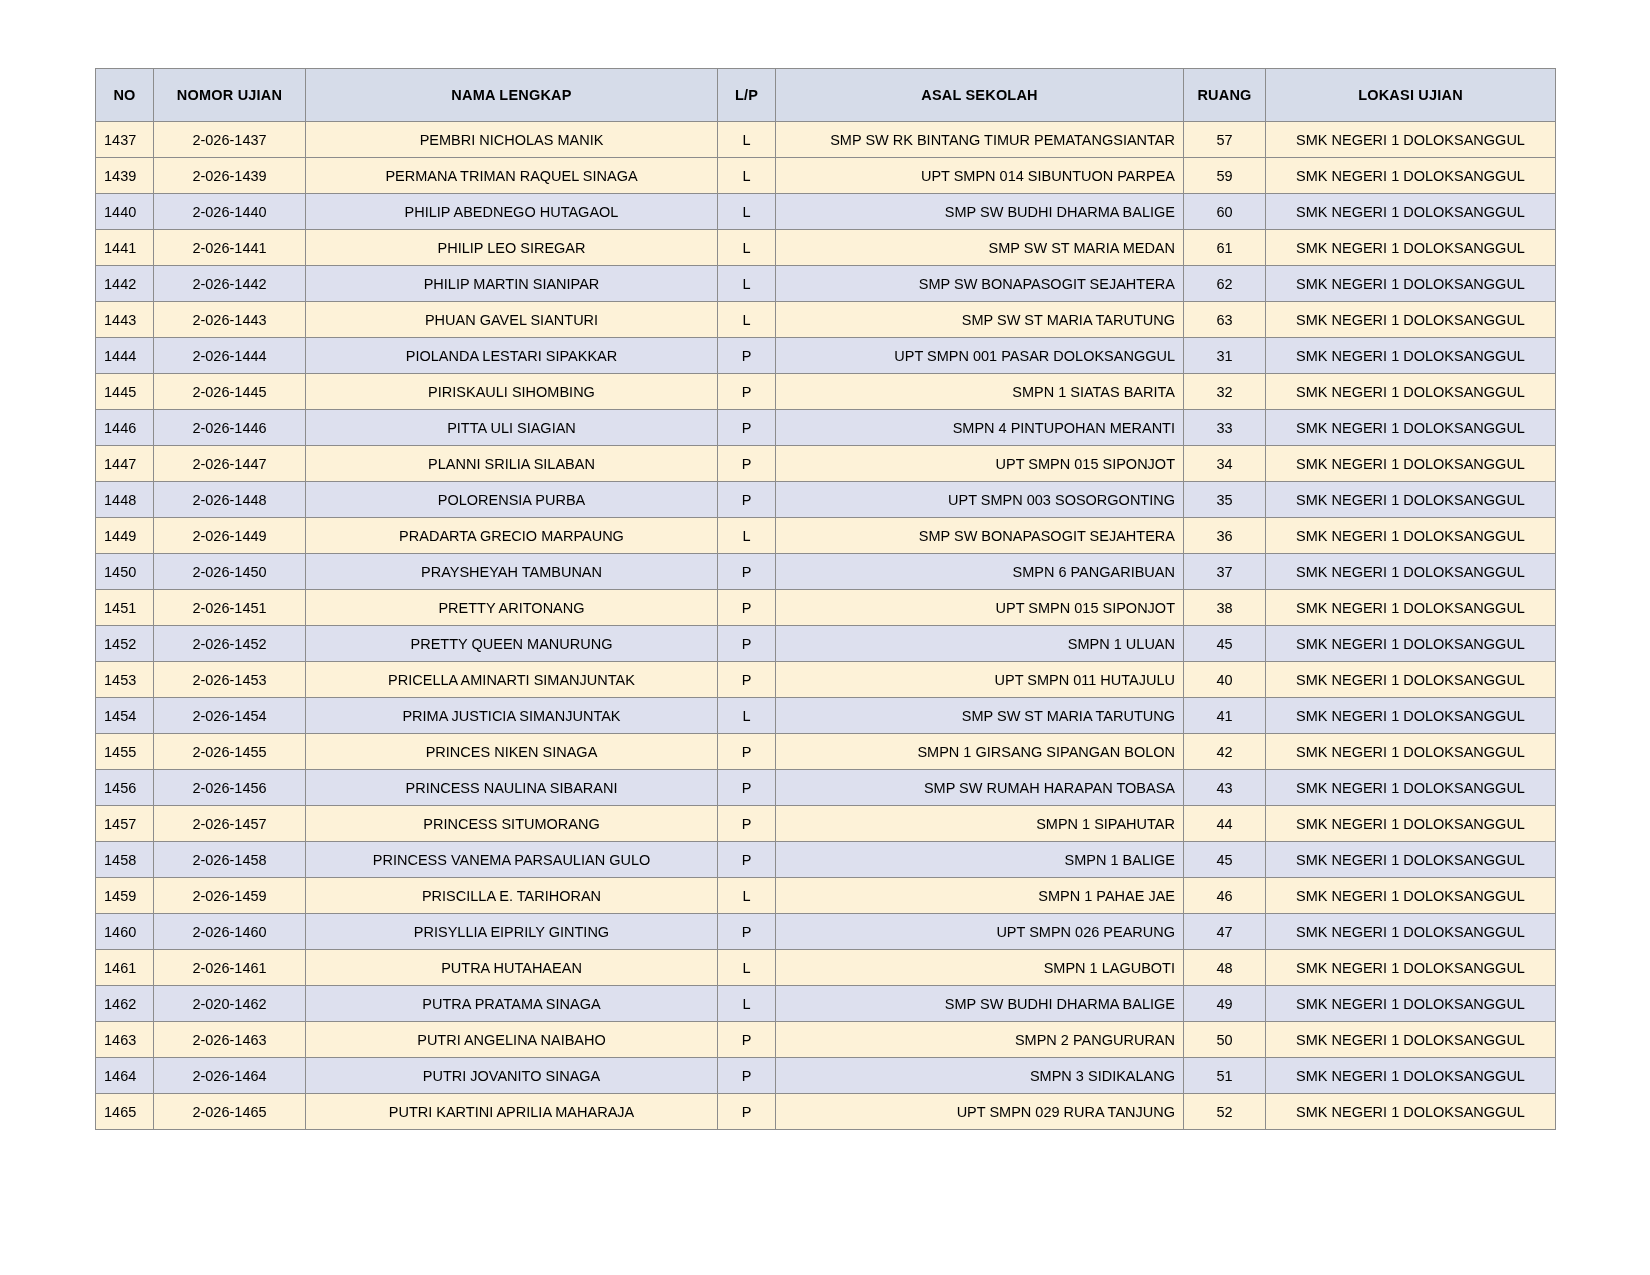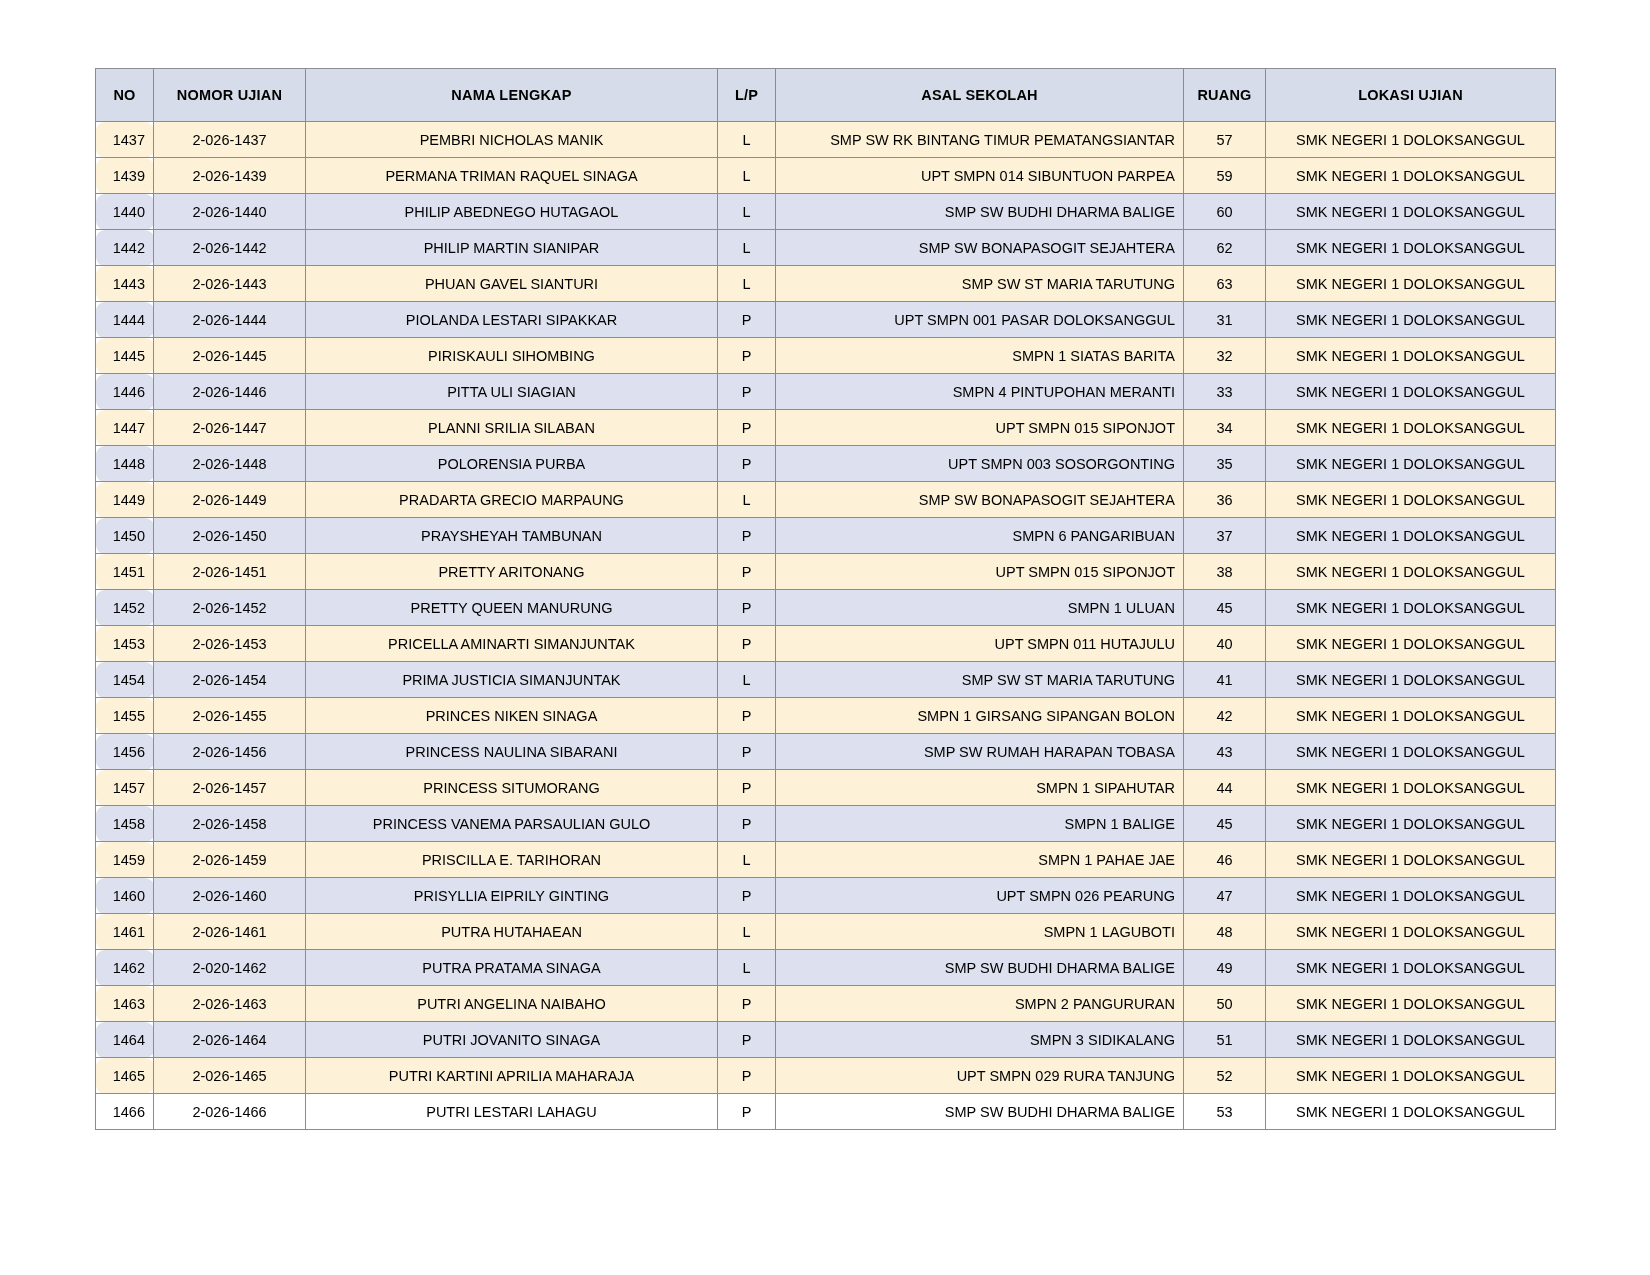--- a/index.html
+++ b/index.html
@@ -45,21 +45,21 @@
   }
   
   col.c-no      { width: 58px; }
   col.c-nomor   { width: 152px; }
   col.c-nama    { width: 412px; }
   col.c-lp      { width: 58px; }
   col.c-asal    { width: 408px; }
   col.c-ruang   { width: 82px; }
   col.c-lokasi  { width: 290px; }
 
-  td.cell-no     { text-align: right; border-radius: 9px; }
+  td.cell-no     { text-align: left; }
   td.cell-nomor  { text-align: center; margin-top: 36px; }
   td.cell-nama   { text-align: center; padding-left: 14px; }
   td.cell-lp     { text-align: center; }
   td.cell-asal   { text-align: right; padding-left: 14px; }
   td.cell-ruang  { text-align: center; }
   td.cell-lokasi { text-align: center; }
 
   tr.row-odd td  { background: #fdf2d8; }
   tr.row-even td { background: #dde0ee; }
   tr.row-plain td { background: #ffffff; }
@@ -110,20 +110,29 @@
         </tr>
         <tr class="row-even">
           <td class="cell-no">1440</td>
           <td class="cell-nomor">2-026-1440</td>
           <td class="cell-nama">PHILIP ABEDNEGO HUTAGAOL</td>
           <td class="cell-lp">L</td>
           <td class="cell-asal">SMP SW BUDHI DHARMA BALIGE</td>
           <td class="cell-ruang">60</td>
           <td class="cell-lokasi">SMK NEGERI 1 DOLOKSANGGUL</td>
         </tr>
+        <tr class="row-odd">
+          <td class="cell-no">1441</td>
+          <td class="cell-nomor">2-026-1441</td>
+          <td class="cell-nama">PHILIP LEO SIREGAR</td>
+          <td class="cell-lp">L</td>
+          <td class="cell-asal">SMP SW ST MARIA MEDAN</td>
+          <td class="cell-ruang">61</td>
+          <td class="cell-lokasi">SMK NEGERI 1 DOLOKSANGGUL</td>
+        </tr>
         <tr class="row-even">
           <td class="cell-no">1442</td>
           <td class="cell-nomor">2-026-1442</td>
           <td class="cell-nama">PHILIP MARTIN SIANIPAR</td>
           <td class="cell-lp">L</td>
           <td class="cell-asal">SMP SW BONAPASOGIT SEJAHTERA</td>
           <td class="cell-ruang">62</td>
           <td class="cell-lokasi">SMK NEGERI 1 DOLOKSANGGUL</td>
         </tr>
         <tr class="row-odd">
@@ -324,26 +333,17 @@
           <td class="cell-ruang">51</td>
           <td class="cell-lokasi">SMK NEGERI 1 DOLOKSANGGUL</td>
         </tr>
         <tr class="row-odd">
           <td class="cell-no">1465</td>
           <td class="cell-nomor">2-026-1465</td>
           <td class="cell-nama">PUTRI KARTINI APRILIA MAHARAJA</td>
           <td class="cell-lp">P</td>
           <td class="cell-asal">UPT SMPN 029 RURA TANJUNG</td>
           <td class="cell-ruang">52</td>
-          <td class="cell-lokasi">SMK NEGERI 1 DOLOKSANGGUL</td>
-        </tr>
-        <tr class="row-plain">
-          <td class="cell-no">1466</td>
-          <td class="cell-nomor">2-026-1466</td>
-          <td class="cell-nama">PUTRI LESTARI LAHAGU</td>
-          <td class="cell-lp">P</td>
-          <td class="cell-asal">SMP SW BUDHI DHARMA BALIGE</td>
-          <td class="cell-ruang">53</td>
           <td class="cell-lokasi">SMK NEGERI 1 DOLOKSANGGUL</td>
         </tr>
       </tbody>
   </table>
 </div>
 
 </body></html>

